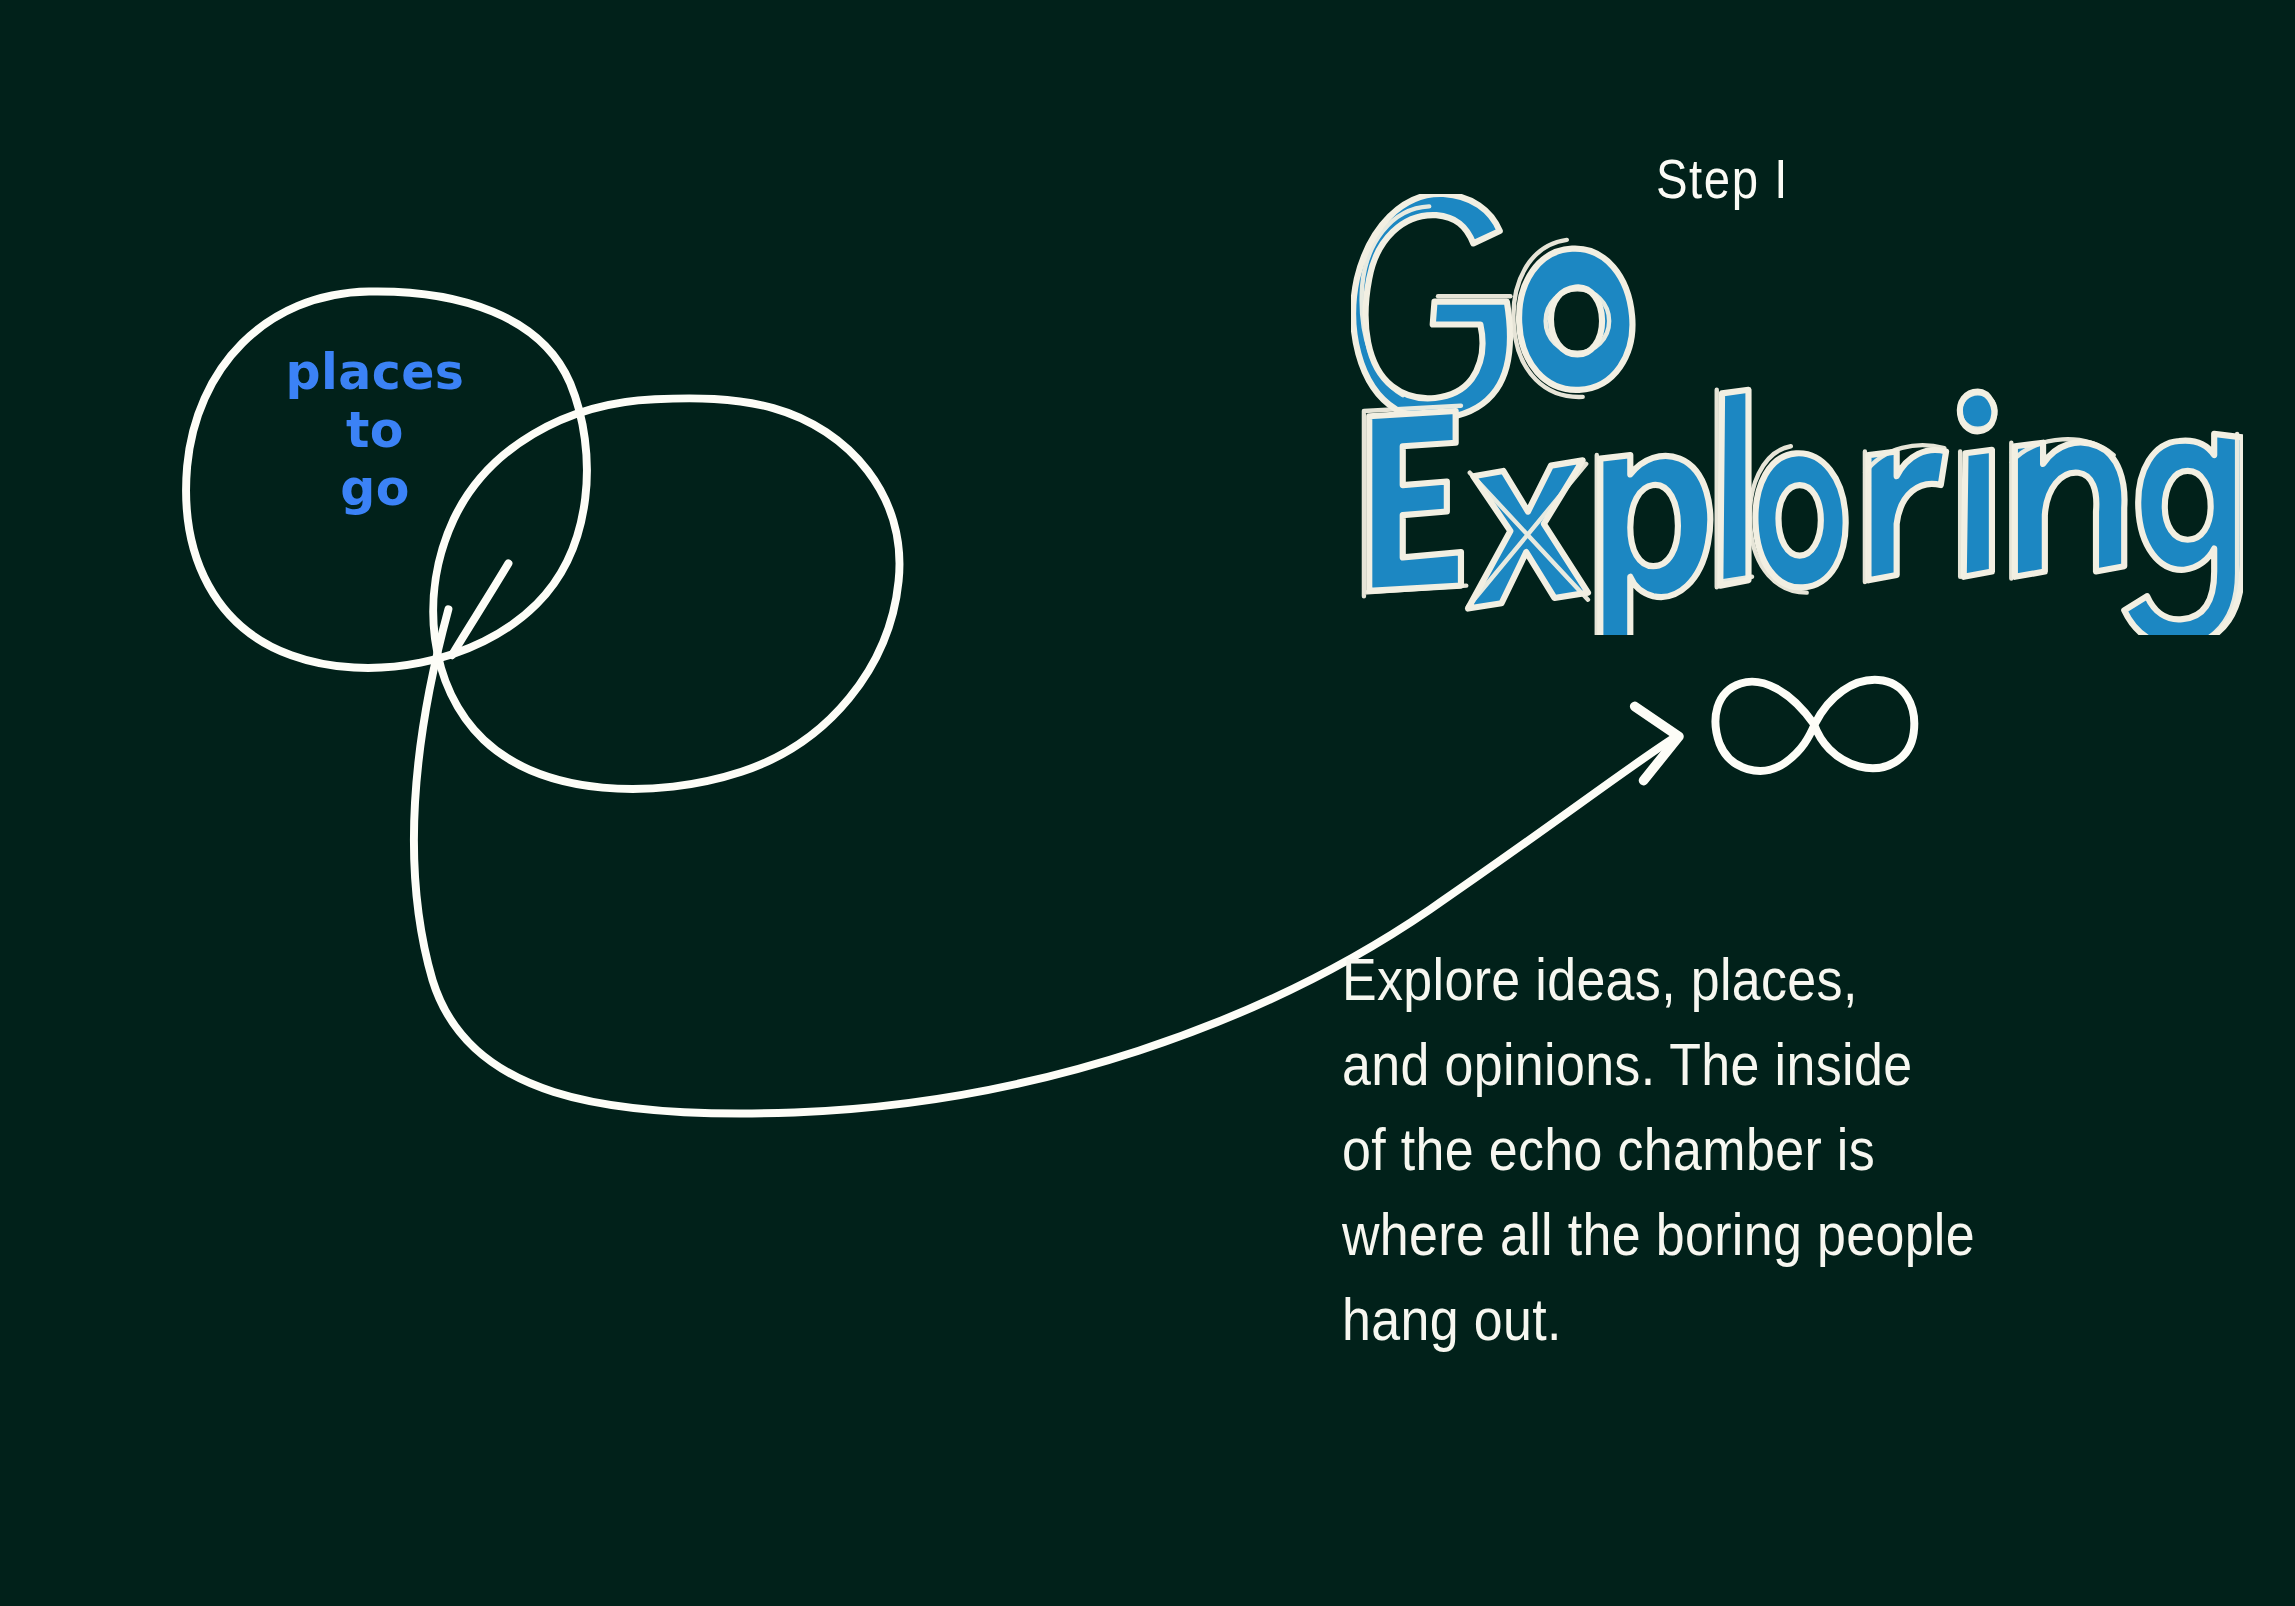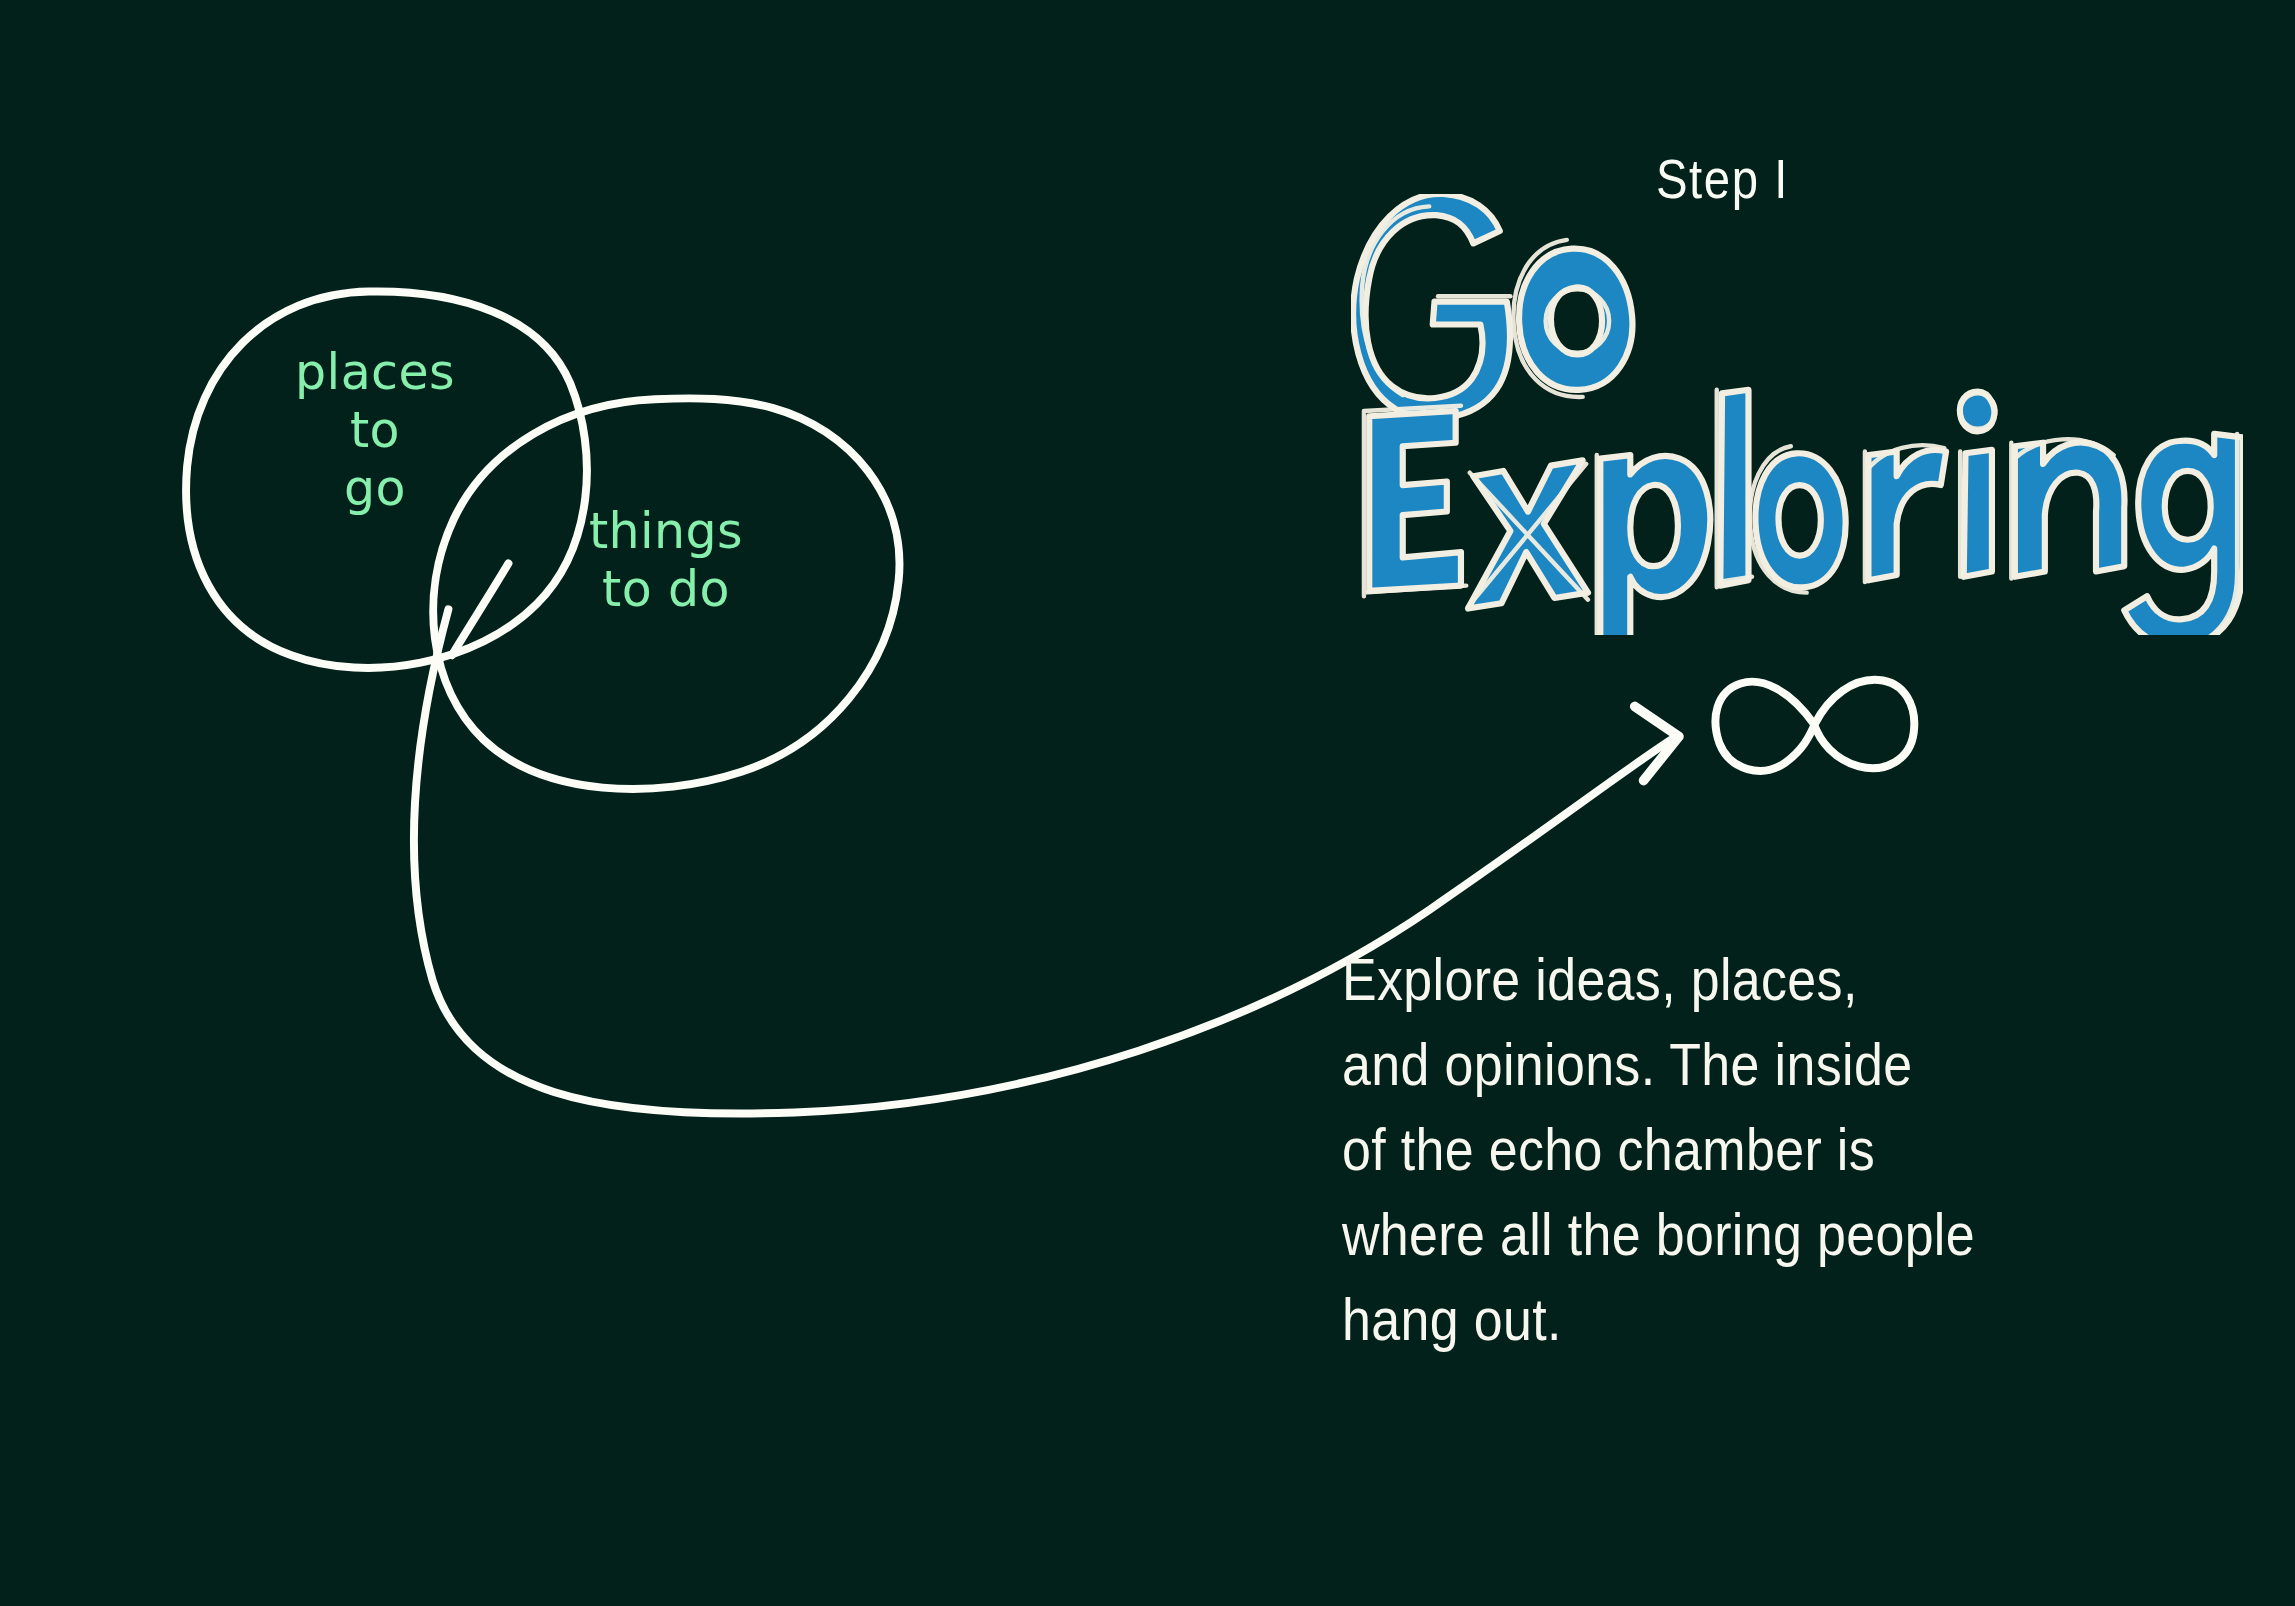--- a/index.html
+++ b/index.html
@@ -21,26 +21,27 @@
   #venn-svg {
     position: absolute;
     left: 0;
     top: 0;
     width: 2295px;
     height: 1607px;
   }
 
   .venn-label {
     position: absolute;
-    color: #86efac;
+    color: #3b82f6;
     font-family: "DejaVu Sans", sans-serif;
     text-align: center;
     line-height: 1.18;
     letter-spacing: 0.4px;
     white-space: pre-line;
+    font-weight: bold;
   }
   #label-places {
     left: 203px;
     top: 344px;
     width: 344px;
     font-size: 49px;
   }
   #label-things {
     left: 494px;
     top: 503px;
@@ -137,22 +138,20 @@
                C 2158 772 2172 800 2168 830
                C 2164 860 2136 876 2106 868
                C 2078 860 2062 840 2055 820 Z"></path>
     </g>
   </svg>
 
   <div class="venn-label" id="label-places">places
 to
 go</div>
 
-  <div class="venn-label" id="label-things">things
-to do</div>
 
   <div id="step-label">Step I</div>
 
   <div id="title-block">
     <svg id="title-svg" viewBox="0 0 1010 500">
       <defs>
         <style>
           .bluefill { fill: #1c87c2; stroke: #f2efe2; stroke-width: 7; stroke-linejoin: round; stroke-linecap: round; }
           .sketch  { fill: none; stroke: #f2efe2; stroke-width: 5; stroke-linejoin: round; stroke-linecap: round; opacity: .95;}
         </style>

